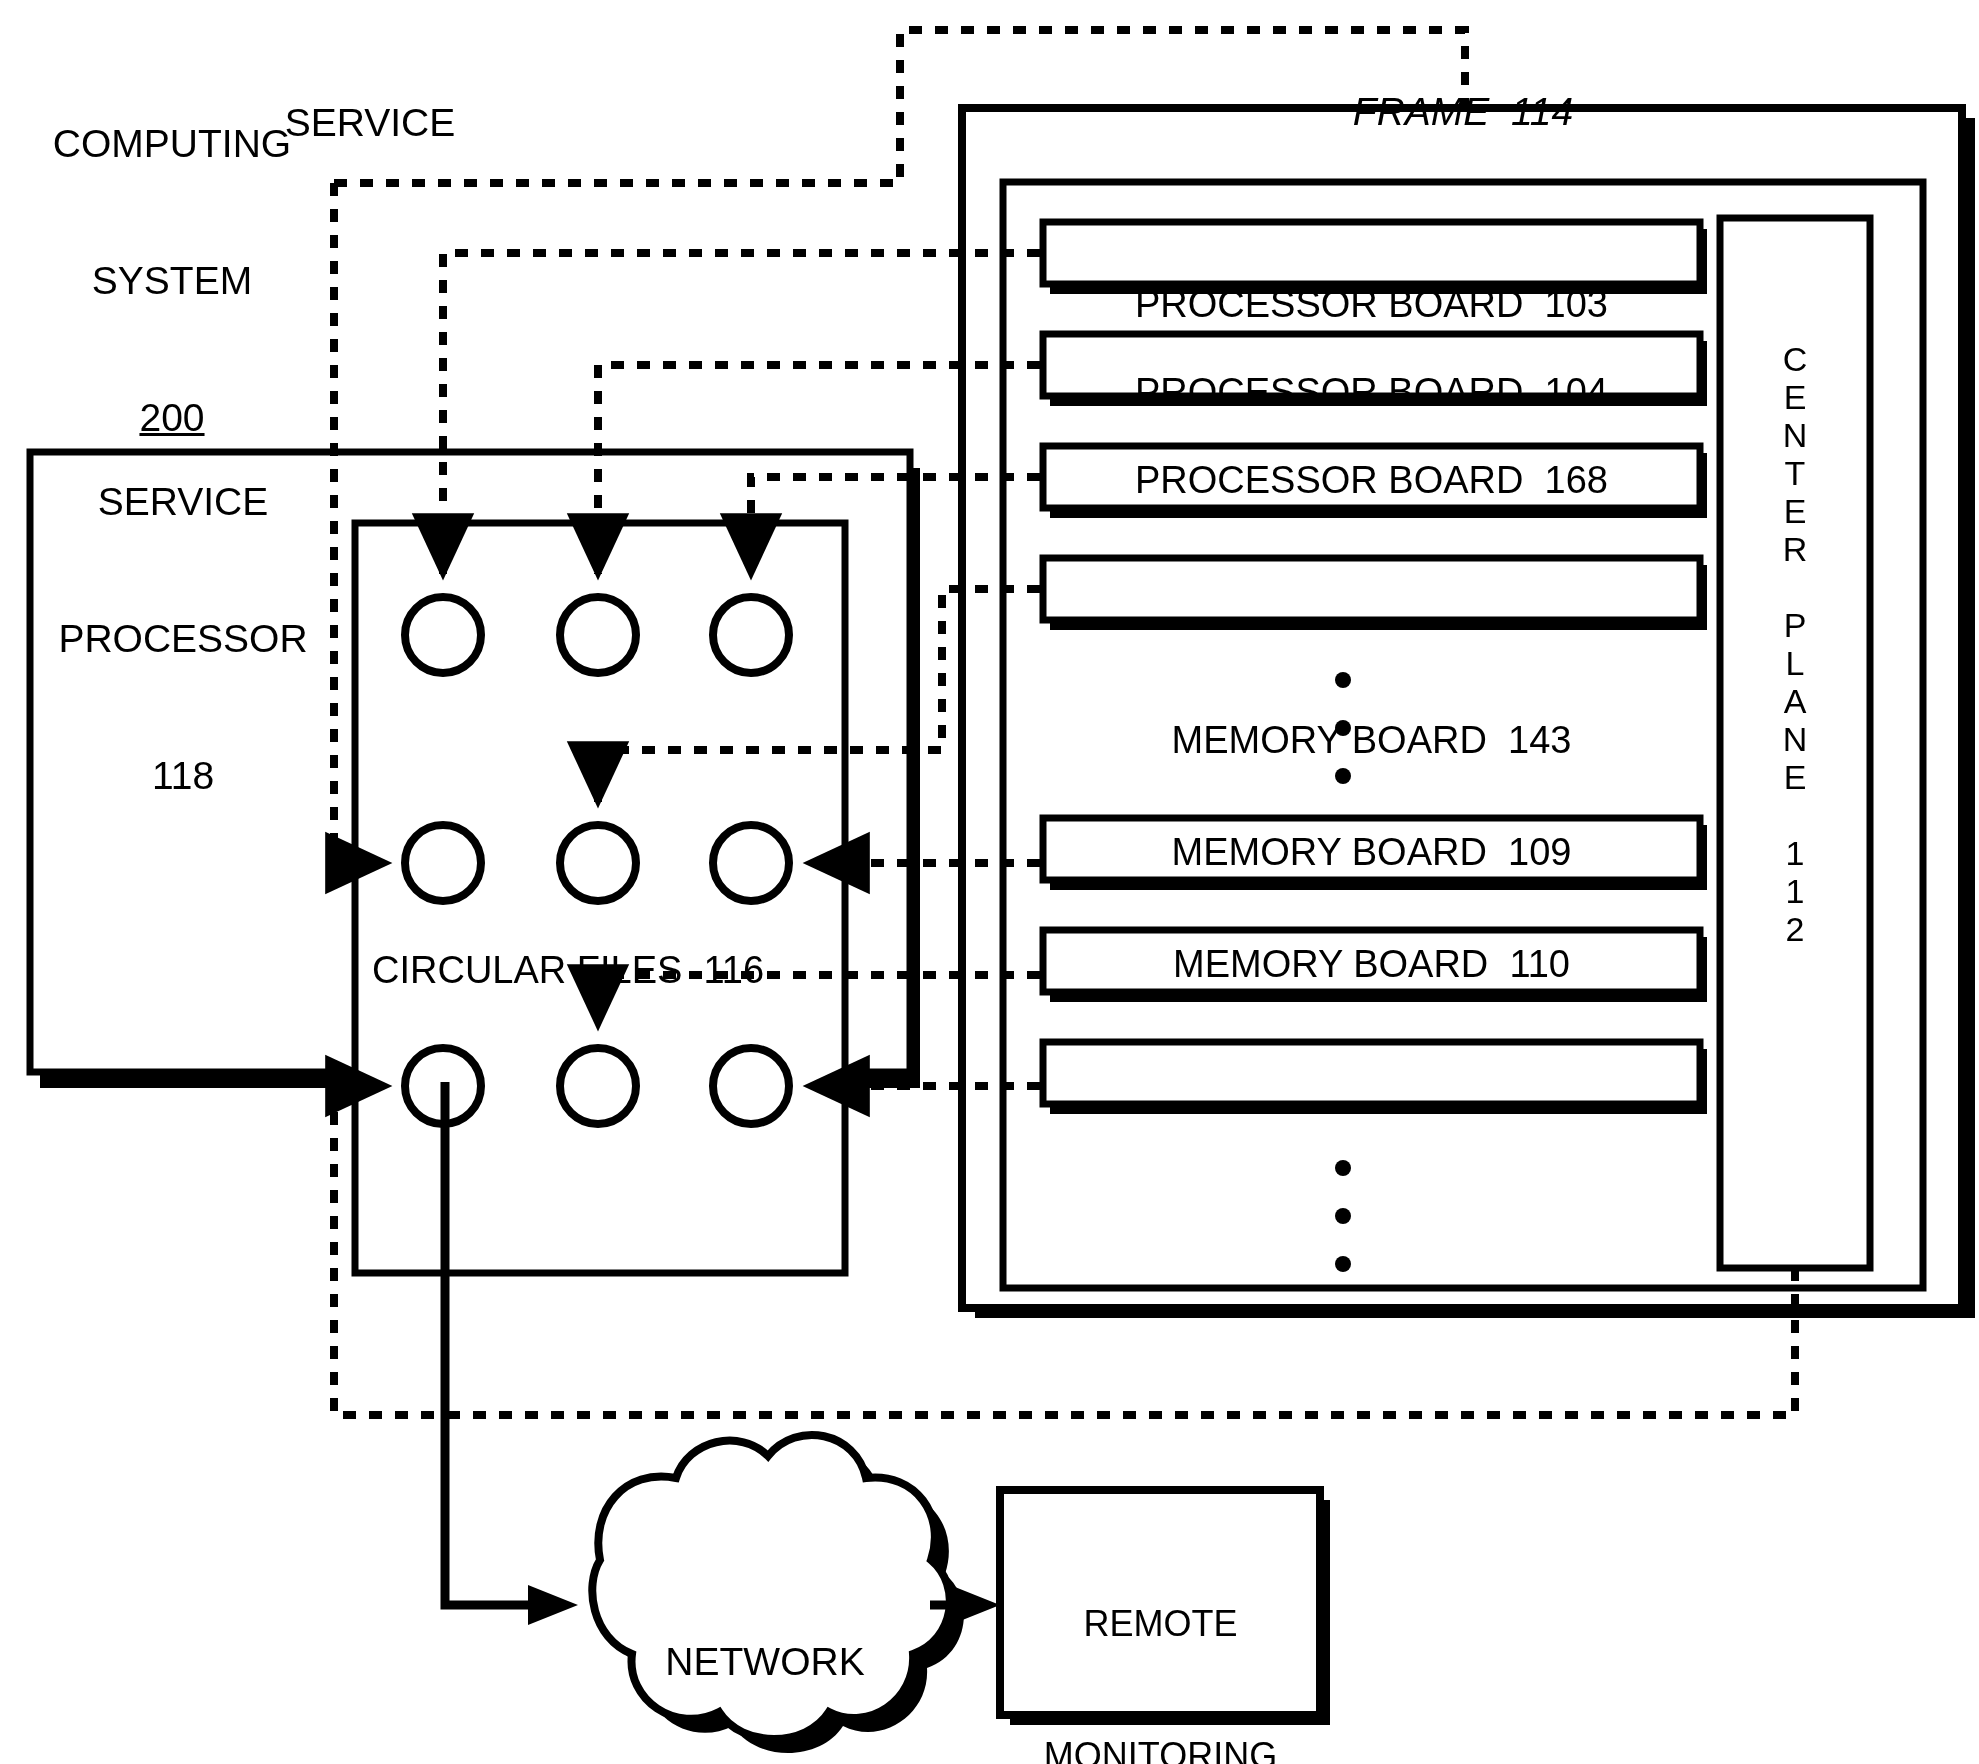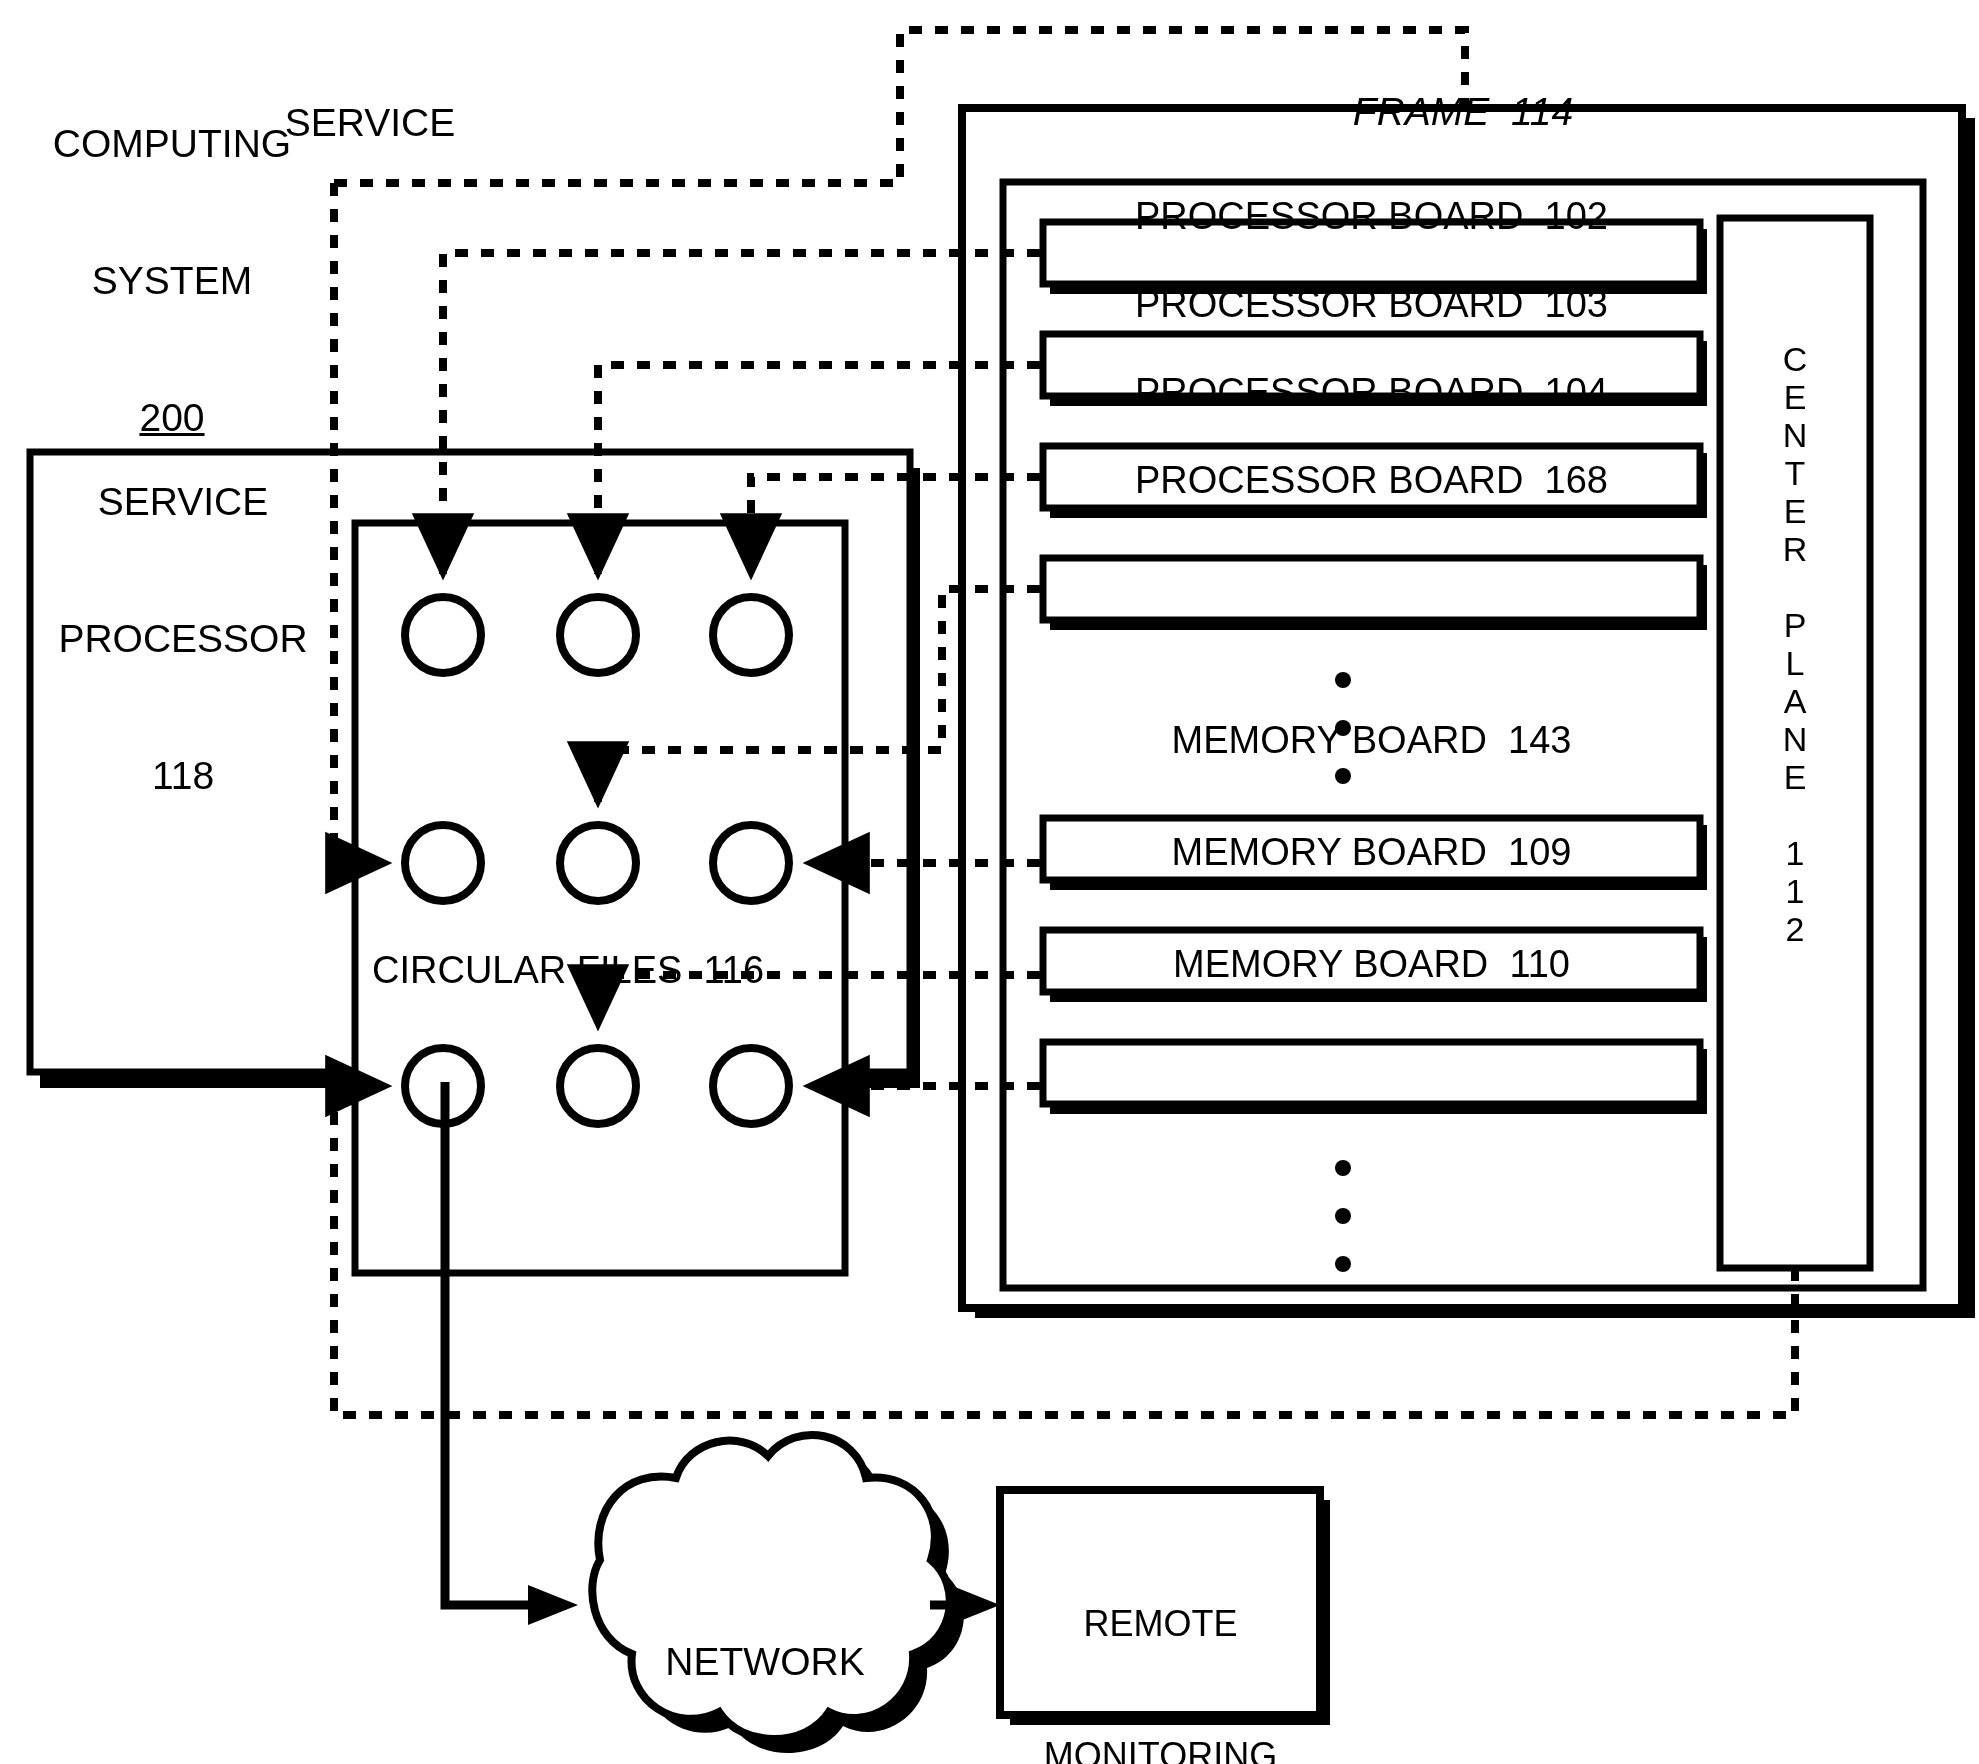--- a/index.html
+++ b/index.html
@@ -161,21 +161,20 @@
 <div class="lbl big" style="left:48px;top:388px;width:270px;">
   <div>SERVICE</div>
   <div>PROCESSOR</div>
   <div>118</div>
 </div>
 
 <div class="lbl mid" style="left:372px;top:948px;width:470px;text-align:left;">CIRCULAR FILES  116</div>
 
 <div class="lbl big" style="left:1053px;top:89px;width:820px;font-style:italic;">FRAME  114</div>
 
-<div class="lbl mid" style="left:1043px;top:185px;width:657px;line-height:62px;">PROCESSOR BOARD  102</div>
 <div class="lbl mid" style="left:1043px;top:273px;width:657px;line-height:62px;">PROCESSOR BOARD  103</div>
 <div class="lbl mid" style="left:1043px;top:361px;width:657px;line-height:62px;">PROCESSOR BOARD  104</div>
 <div class="lbl mid" style="left:1043px;top:449px;width:657px;line-height:62px;">PROCESSOR BOARD  168</div>
 <div class="lbl mid" style="left:1043px;top:709px;width:657px;line-height:62px;">MEMORY BOARD  143</div>
 <div class="lbl mid" style="left:1043px;top:821px;width:657px;line-height:62px;">MEMORY BOARD  109</div>
 <div class="lbl mid" style="left:1043px;top:933px;width:657px;line-height:62px;">MEMORY BOARD  110</div>
 
 <div id="center-plane-letters" style="position:absolute;left:1755px;top:340px;width:80px;">
       <div class="vletter-line" style="font-size: 34px; text-align: center; height: 38px; line-height: 38px;">C</div>
       <div class="vletter-line" style="font-size: 34px; text-align: center; height: 38px; line-height: 38px;">E</div>

